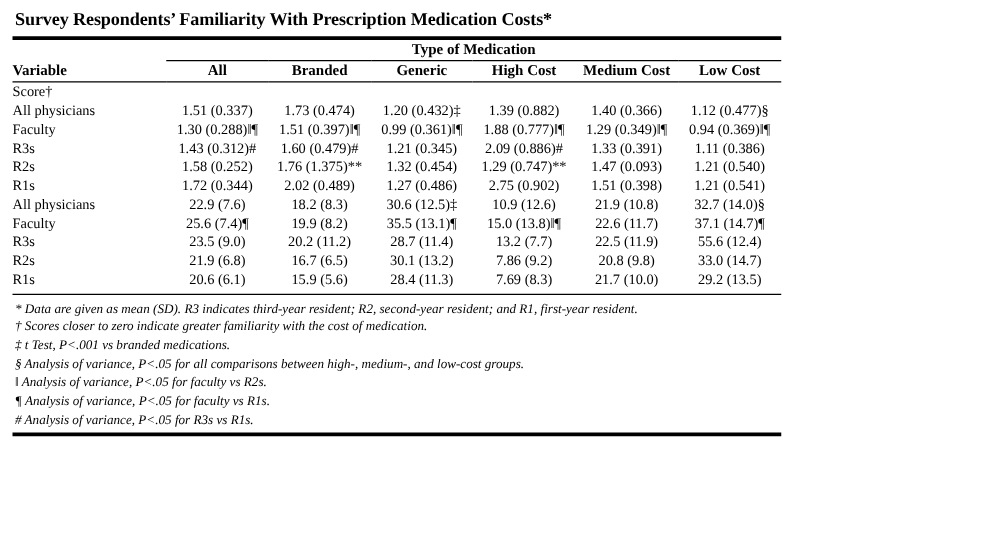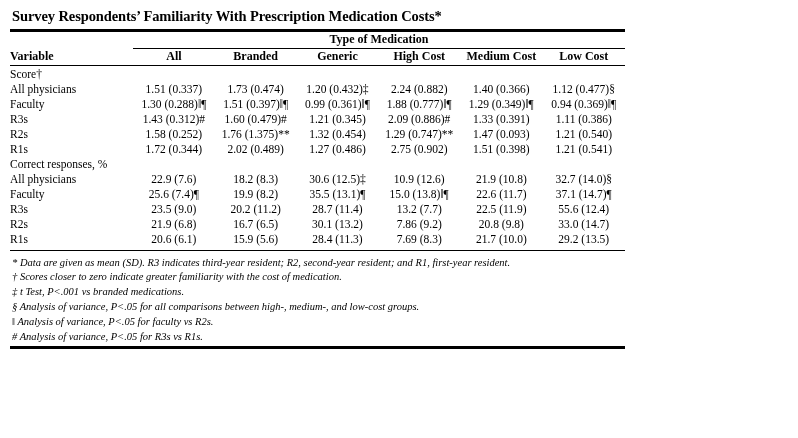--- a/index.html
+++ b/index.html
@@ -162,21 +162,21 @@
       <td class="cell"></td>
       <td class="cell"></td>
       <td class="cell"></td>
     </tr>
 
     <tr class="data">
       <td class="row-label">All physicians</td>
       <td class="cell">1.51 (0.337)</td>
       <td class="cell">1.73 (0.474)</td>
       <td class="cell">1.20 (0.432)‡</td>
-      <td class="cell">2.24 (0.882)</td>
+      <td class="cell">1.39 (0.882)</td>
       <td class="cell">1.40 (0.366)</td>
       <td class="cell">1.12 (0.477)§</td>
     </tr>
     <tr class="data">
       <td class="row-label">Faculty</td>
       <td class="cell">1.30 (0.288)‖¶</td>
       <td class="cell">1.51 (0.397)‖¶</td>
       <td class="cell">0.99 (0.361)‖¶</td>
       <td class="cell">1.88 (0.777)‖¶</td>
       <td class="cell">1.29 (0.349)‖¶</td>
@@ -203,29 +203,20 @@
     <tr class="data">
       <td class="row-label">R1s</td>
       <td class="cell">1.72 (0.344)</td>
       <td class="cell">2.02 (0.489)</td>
       <td class="cell">1.27 (0.486)</td>
       <td class="cell">2.75 (0.902)</td>
       <td class="cell">1.51 (0.398)</td>
       <td class="cell">1.21 (0.541)</td>
     </tr>
 
-    <tr class="data sect-row">
-      <td class="sect-label">Correct responses, %</td>
-      <td class="cell"></td>
-      <td class="cell"></td>
-      <td class="cell"></td>
-      <td class="cell"></td>
-      <td class="cell"></td>
-      <td class="cell"></td>
-    </tr>
 
     <tr class="data">
       <td class="row-label">All physicians</td>
       <td class="cell">22.9 (7.6)</td>
       <td class="cell">18.2 (8.3)</td>
       <td class="cell">30.6 (12.5)‡</td>
       <td class="cell">10.9 (12.6)</td>
       <td class="cell">21.9 (10.8)</td>
       <td class="cell">32.7 (14.0)§</td>
     </tr>
@@ -269,17 +260,18 @@
     </table>
 
   <div class="rule-thin" style="margin-top:4px;"></div>
 
   <div class="notes">
     <div>* Data are given as mean (SD). R3 indicates third-year resident; R2, second-year resident; and R1, first-year resident.</div>
     <div>† Scores closer to zero indicate greater familiarity with the cost of medication.</div>
     <div>‡ t Test, P&lt;.001 vs branded medications.</div>
     <div>§ Analysis of variance, P&lt;.05 for all comparisons between high-, medium-, and low-cost groups.</div>
     <div>‖ Analysis of variance, P&lt;.05 for faculty vs R2s.</div>
+    <div>¶ Analysis of variance, P&lt;.05 for faculty vs R1s.</div>
     <div># Analysis of variance, P&lt;.05 for R3s vs R1s.</div>
   </div>
 
   <div class="bottom-rule"></div>
 </div>
 
 </body></html>

